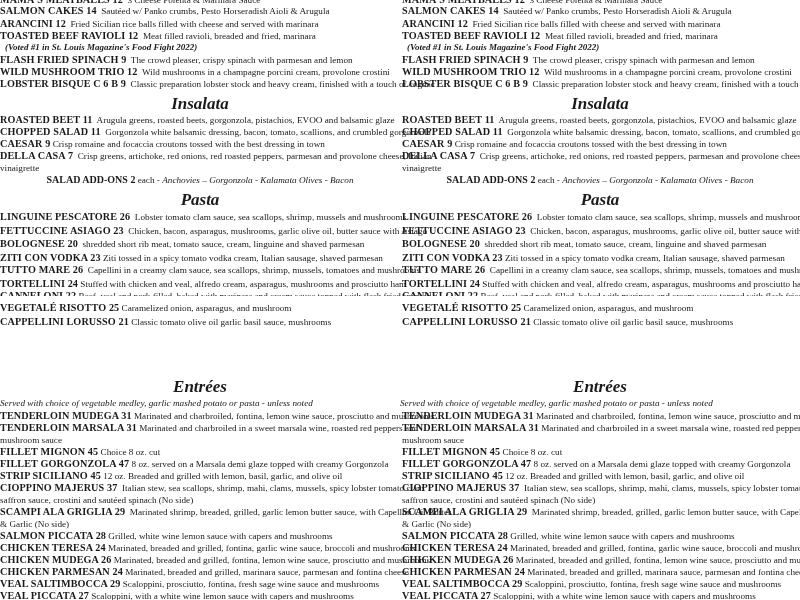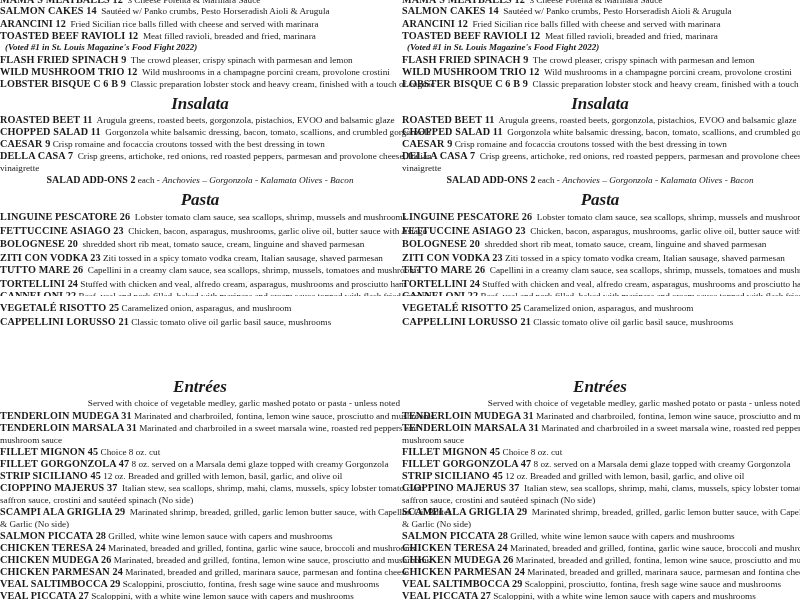--- a/index.html
+++ b/index.html
@@ -21,22 +21,22 @@
   .ln .nm { font-weight: bold; font-size: 10.2px; letter-spacing: 0.1px; }
   .ln .ds { font-weight: normal; }
   .note {
     position: absolute; left: 5px; font-size: 9px; font-style: italic; font-weight: bold; white-space: nowrap;
   }
   .heading {
     position: absolute; left: 0; width: 400px; text-align: center;
     font-size: 17px; font-weight: bold; font-style: italic; line-height: 20px;
   }
   .sub {
-    position: absolute; left: 0; width: 400px; text-align: right;
-    font-size: 9.2px; line-height: 12px; white-space: nowrap;
+    position: absolute; left: 0; width: 400px; text-align: left;
+    font-size: 9.2px; font-style: italic; line-height: 12px; white-space: nowrap;
   }
   .addons {
     position: absolute; left: 0; width: 400px; text-align: center;
     font-size: 9.2px; white-space: nowrap; line-height: 12px;
   }
   .addons .nm { font-weight: bold; font-size: 10px; }
   .addons .it { font-style: italic; }
   .clip { overflow: hidden; height: 6px; }
   .cont { position: absolute; left: 0; font-size: 9.2px; line-height: 12px; white-space: nowrap; }
   .right .ln, .right .cont { left: 2px; }

